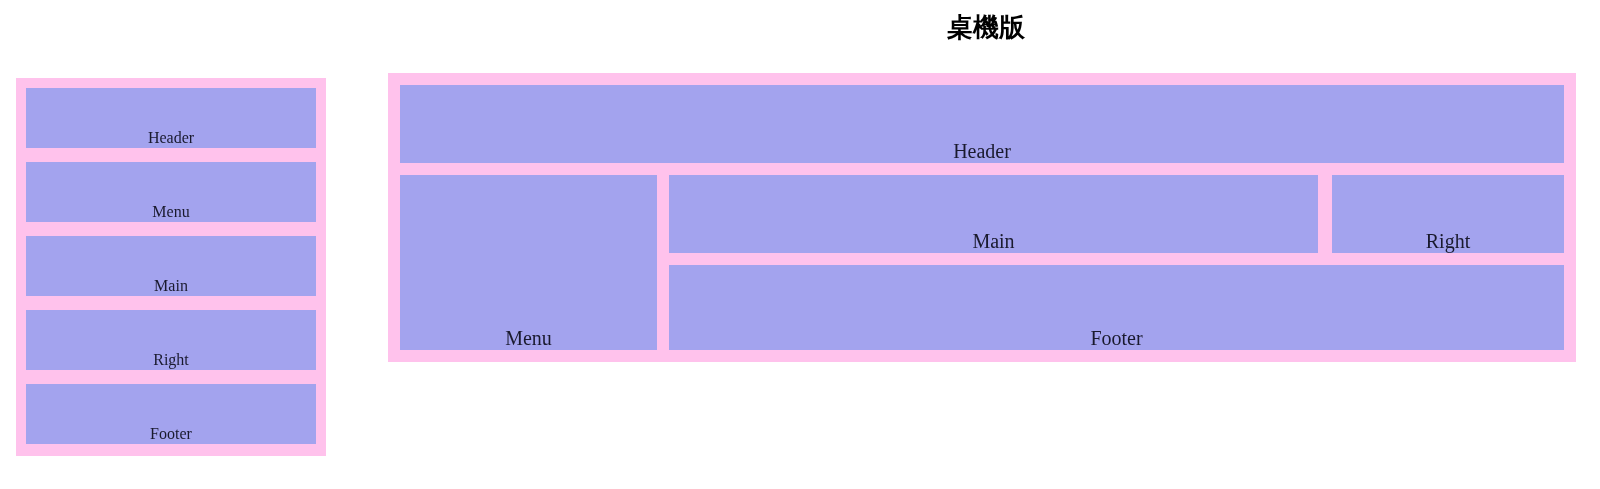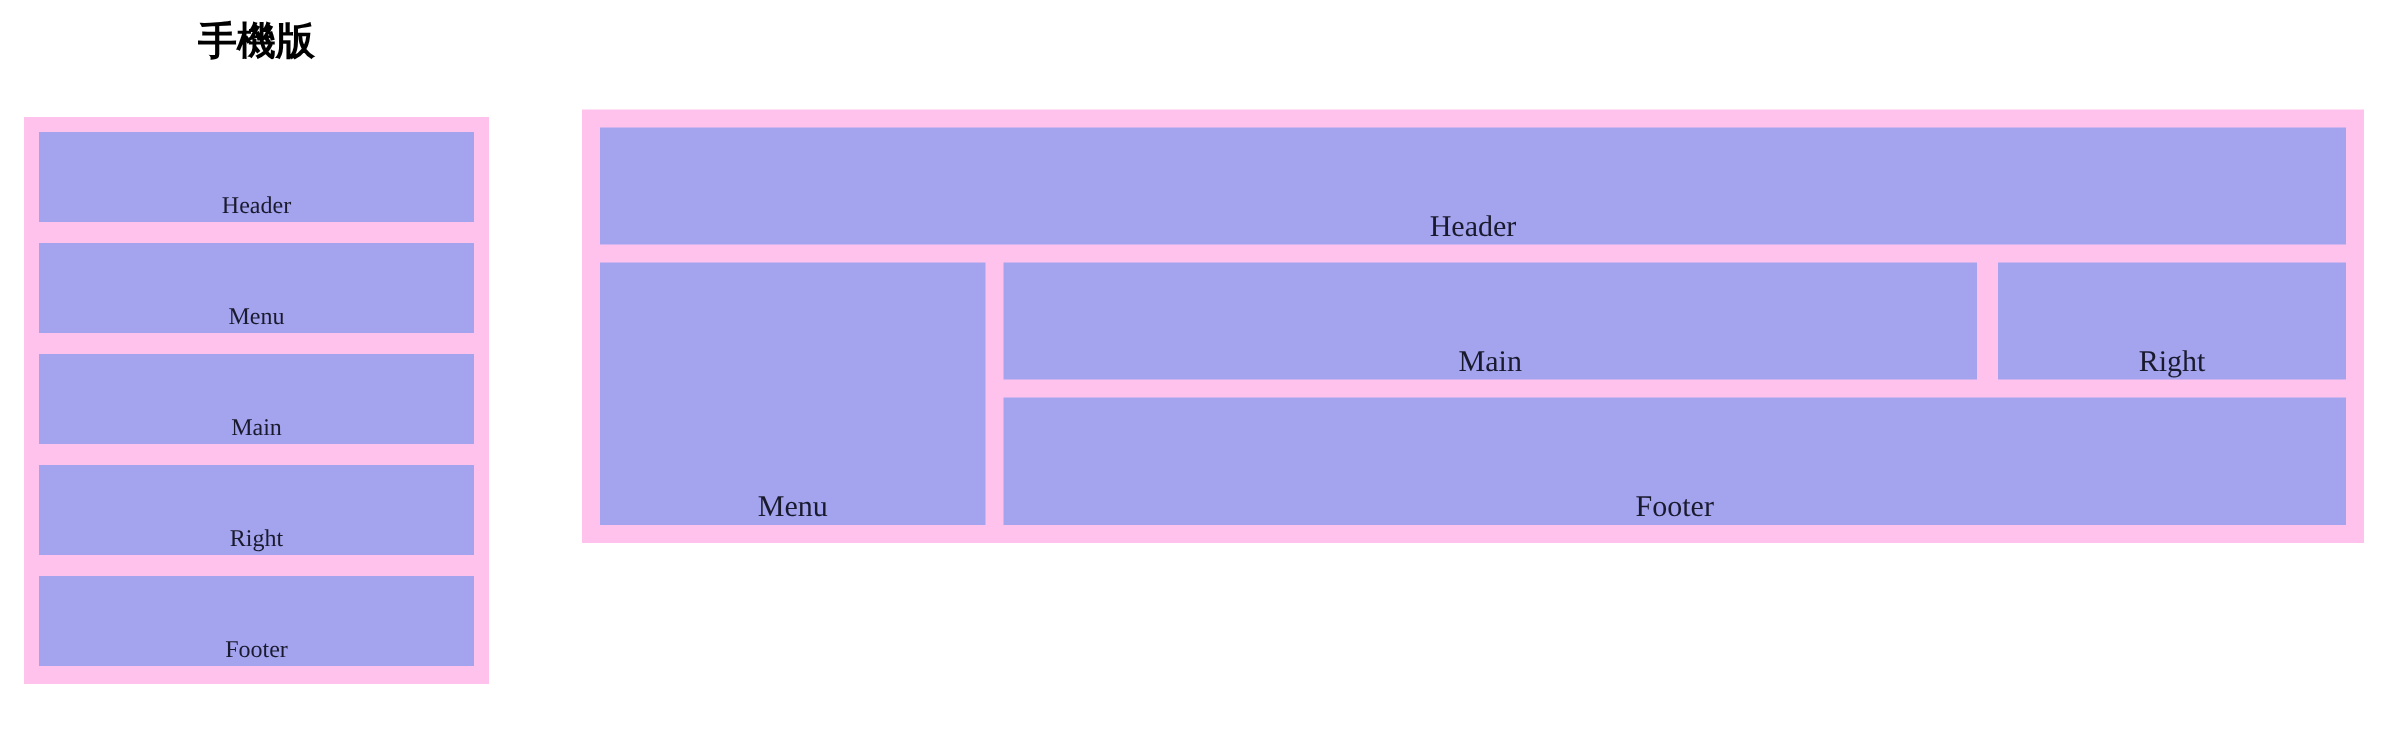--- a/index.html
+++ b/index.html
@@ -99,22 +99,22 @@
   #desktop-cell-footer {
     left: 281px; top: 192px;
     width: 895px; height: 85px;
   }
 </style>
 </head>
 <body style="background: rgb(255, 255, 255);">
 
 <div class="page" style="--pink: #ffc2ec; --blue: #a3a3ee;">
 
-  <h2 class="heading" id="heading-mobile" style="color: rgb(0, 0, 0);">手機版</h2>
 
+  <h2 class="heading" id="heading-desktop" style="color: rgb(0, 0, 0);">桌機版</h2>
 
   <div class="frame" id="mobile-frame">
 
     <div class="cell" id="mobile-cell-header" style="color: rgb(26, 26, 46);">
       <span>Header</span>
     </div>
 
     <div class="cell" id="mobile-cell-menu" style="color: rgb(26, 26, 46);">
       <span>Menu</span>
     </div>

